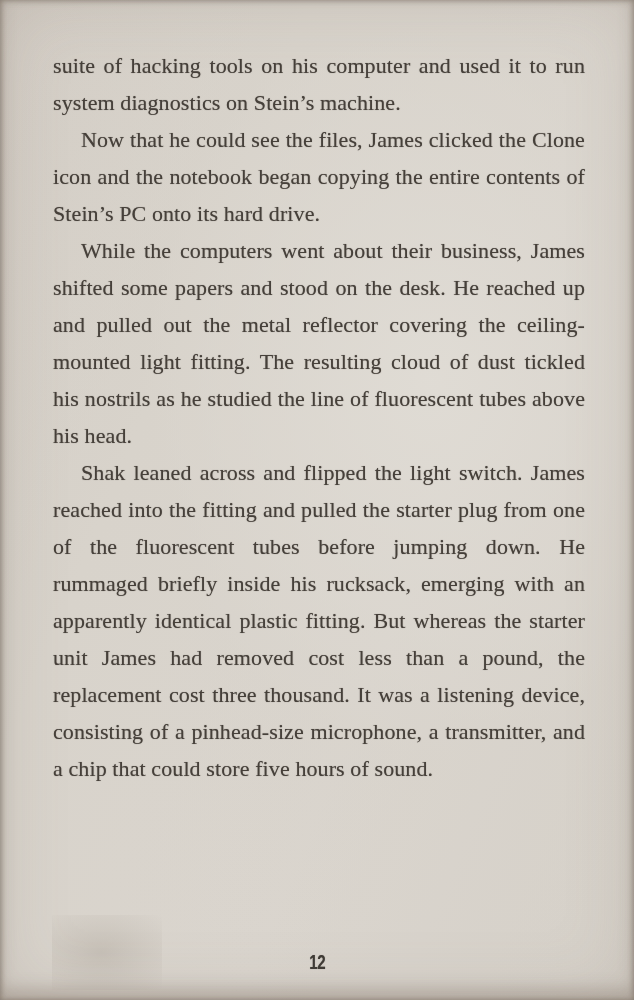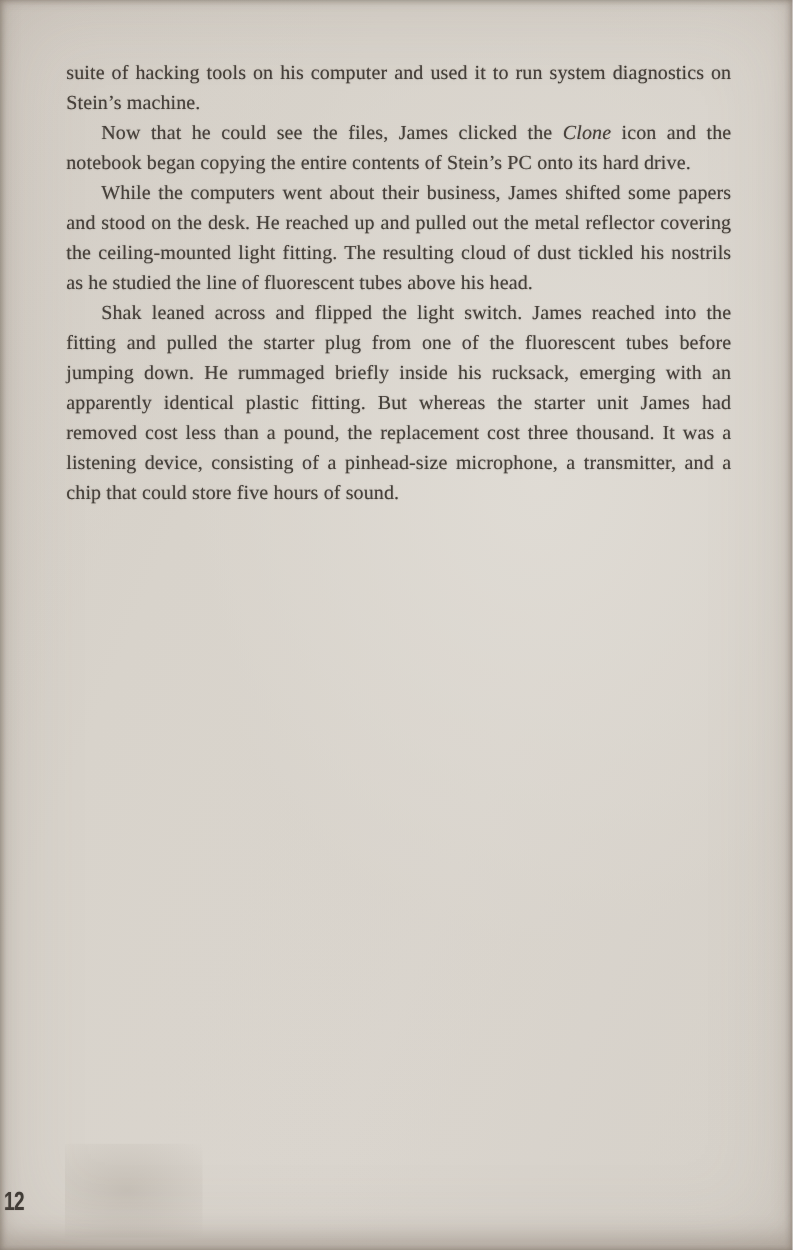--- a/index.html
+++ b/index.html
@@ -35,42 +35,42 @@
     left: 52px; top: 915px;
     width: 110px; height: 75px;
     pointer-events: none;
     background: radial-gradient(ellipse at 45% 50%, rgba(150,140,128,0.28) 0%, rgba(150,140,128,0.12) 55%, rgba(150,140,128,0) 100%);
   }
   .page-text {
     position: absolute;
     left: 53px;
     top: 47px;
     width: 532px;
-    font-size: 16px;
-    line-height: 24px;
+    font-size: 22px;
+    line-height: 37px;
     text-align: justify;
     color: #46403a;
     text-shadow: 0 0 1px rgba(70,64,58,0.55);
     letter-spacing: 0.1px;
   }
   .page-text p {
     margin: 0;
     padding: 0;
   }
   .page-text p.indent {
     text-indent: 28px;
   }
   .italic {
-    font-style: italic;
   }
   .page-number {
     position: absolute;
     left: 0;
     top: 950px;
     width: 100%;
+    text-align: center;
     font-family: "Liberation Sans", sans-serif;
     font-weight: bold;
     font-size: 21px;
     color: #3e3a35;
     text-shadow: 0 0 1px rgba(62,58,53,0.5);
   }
   .page-number .pn-inner {
     display: inline-block;
     transform: scaleX(0.72);
     letter-spacing: -0.5px;

